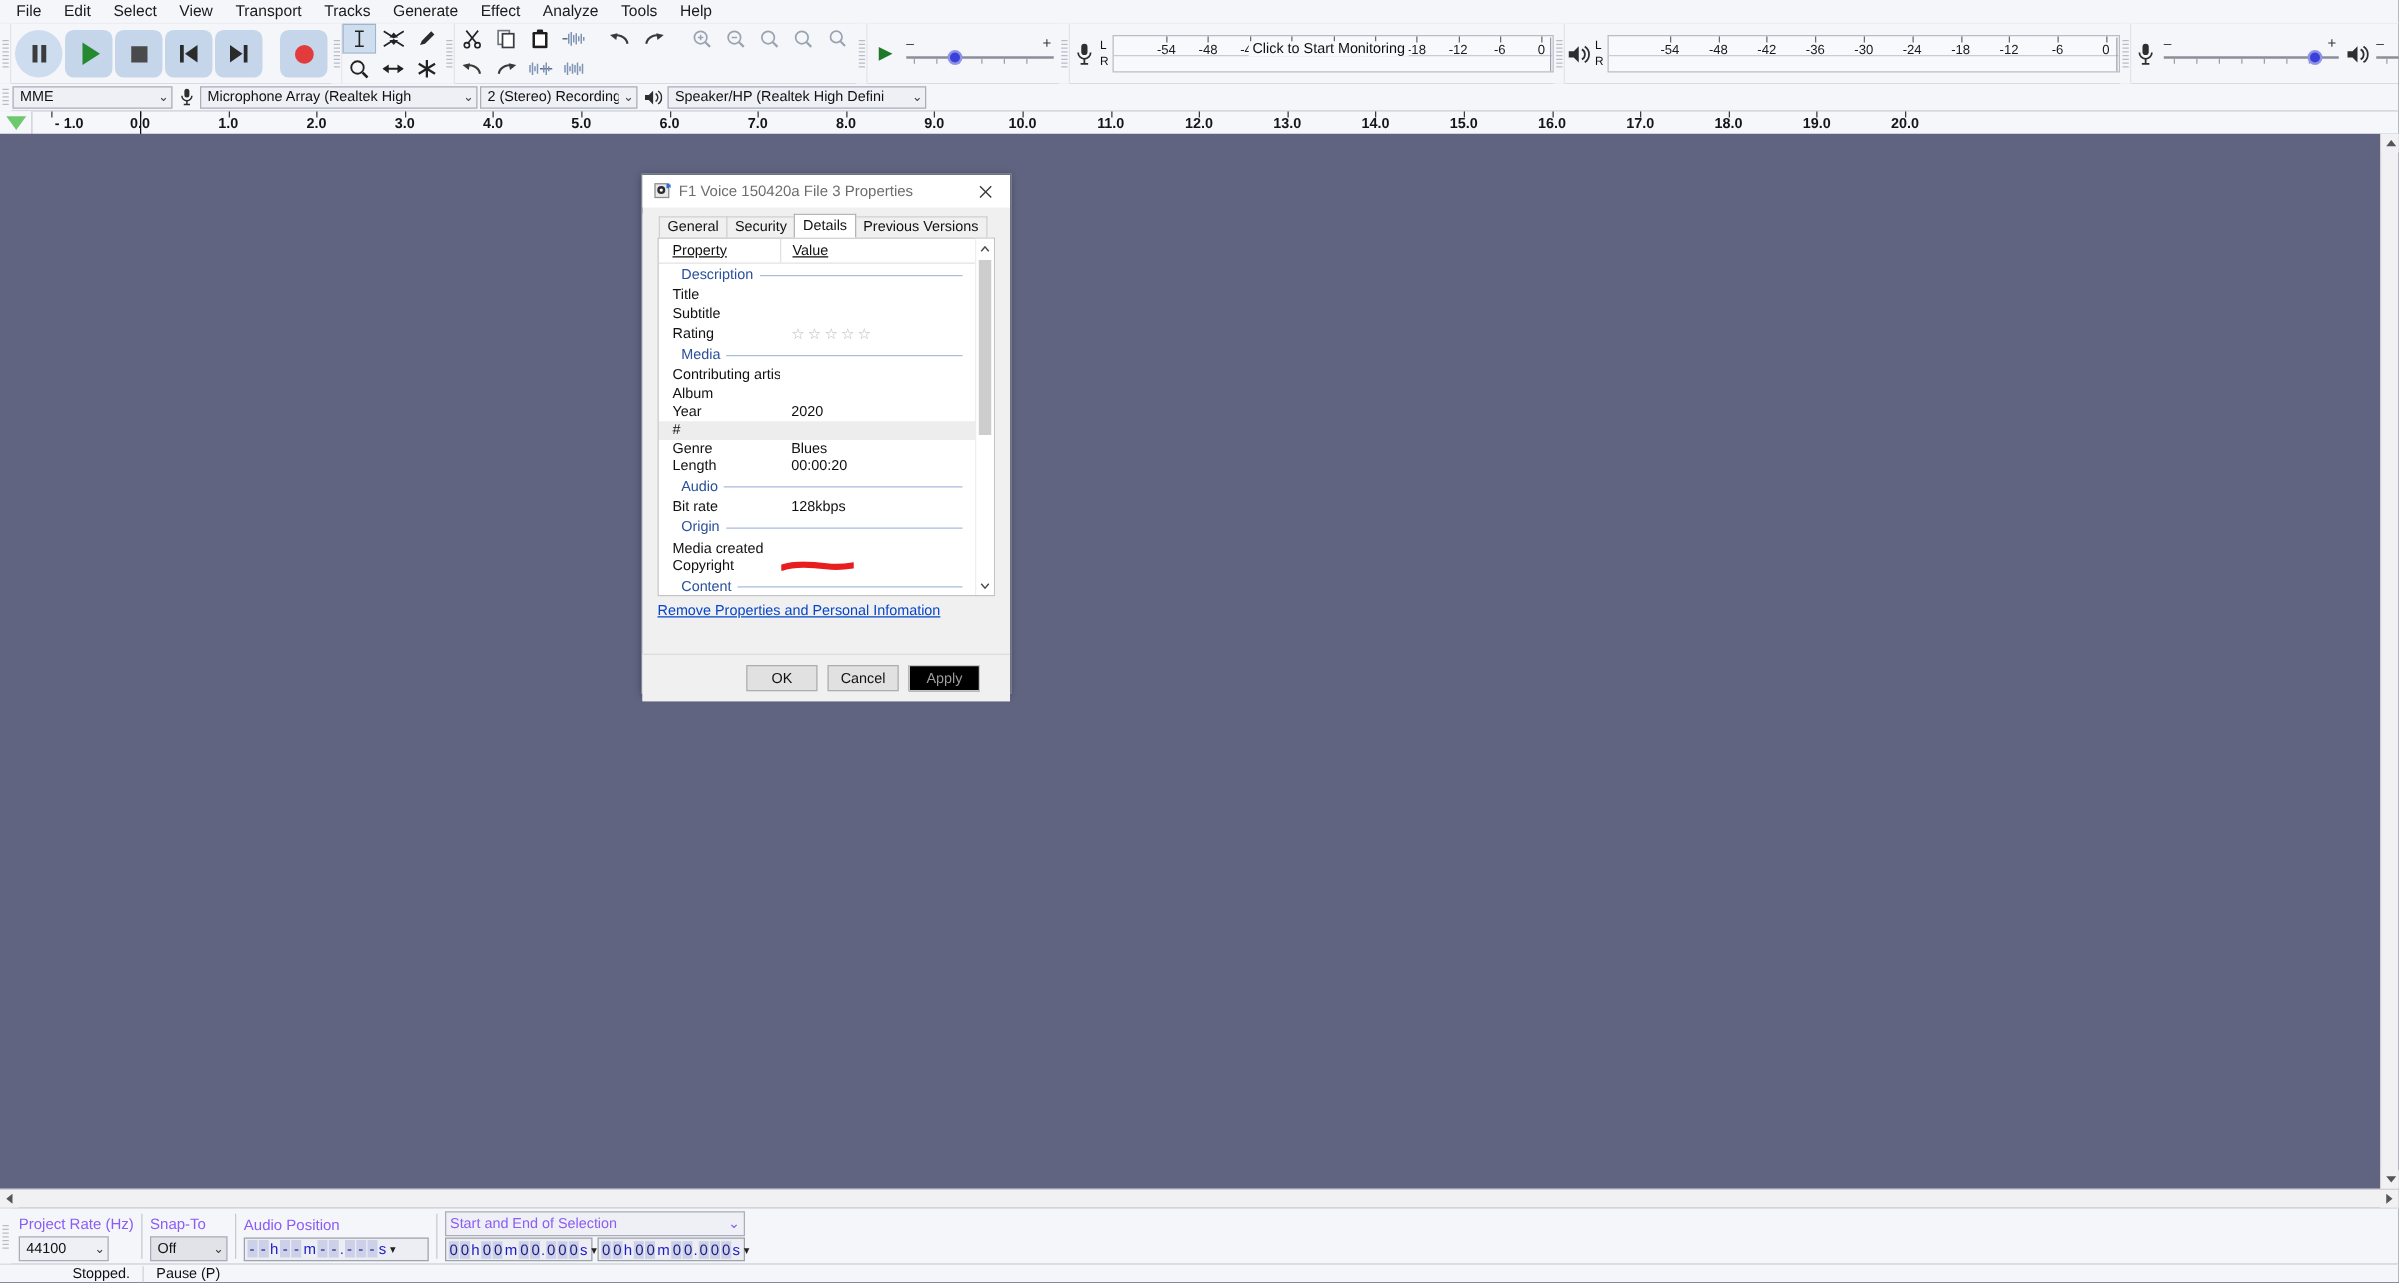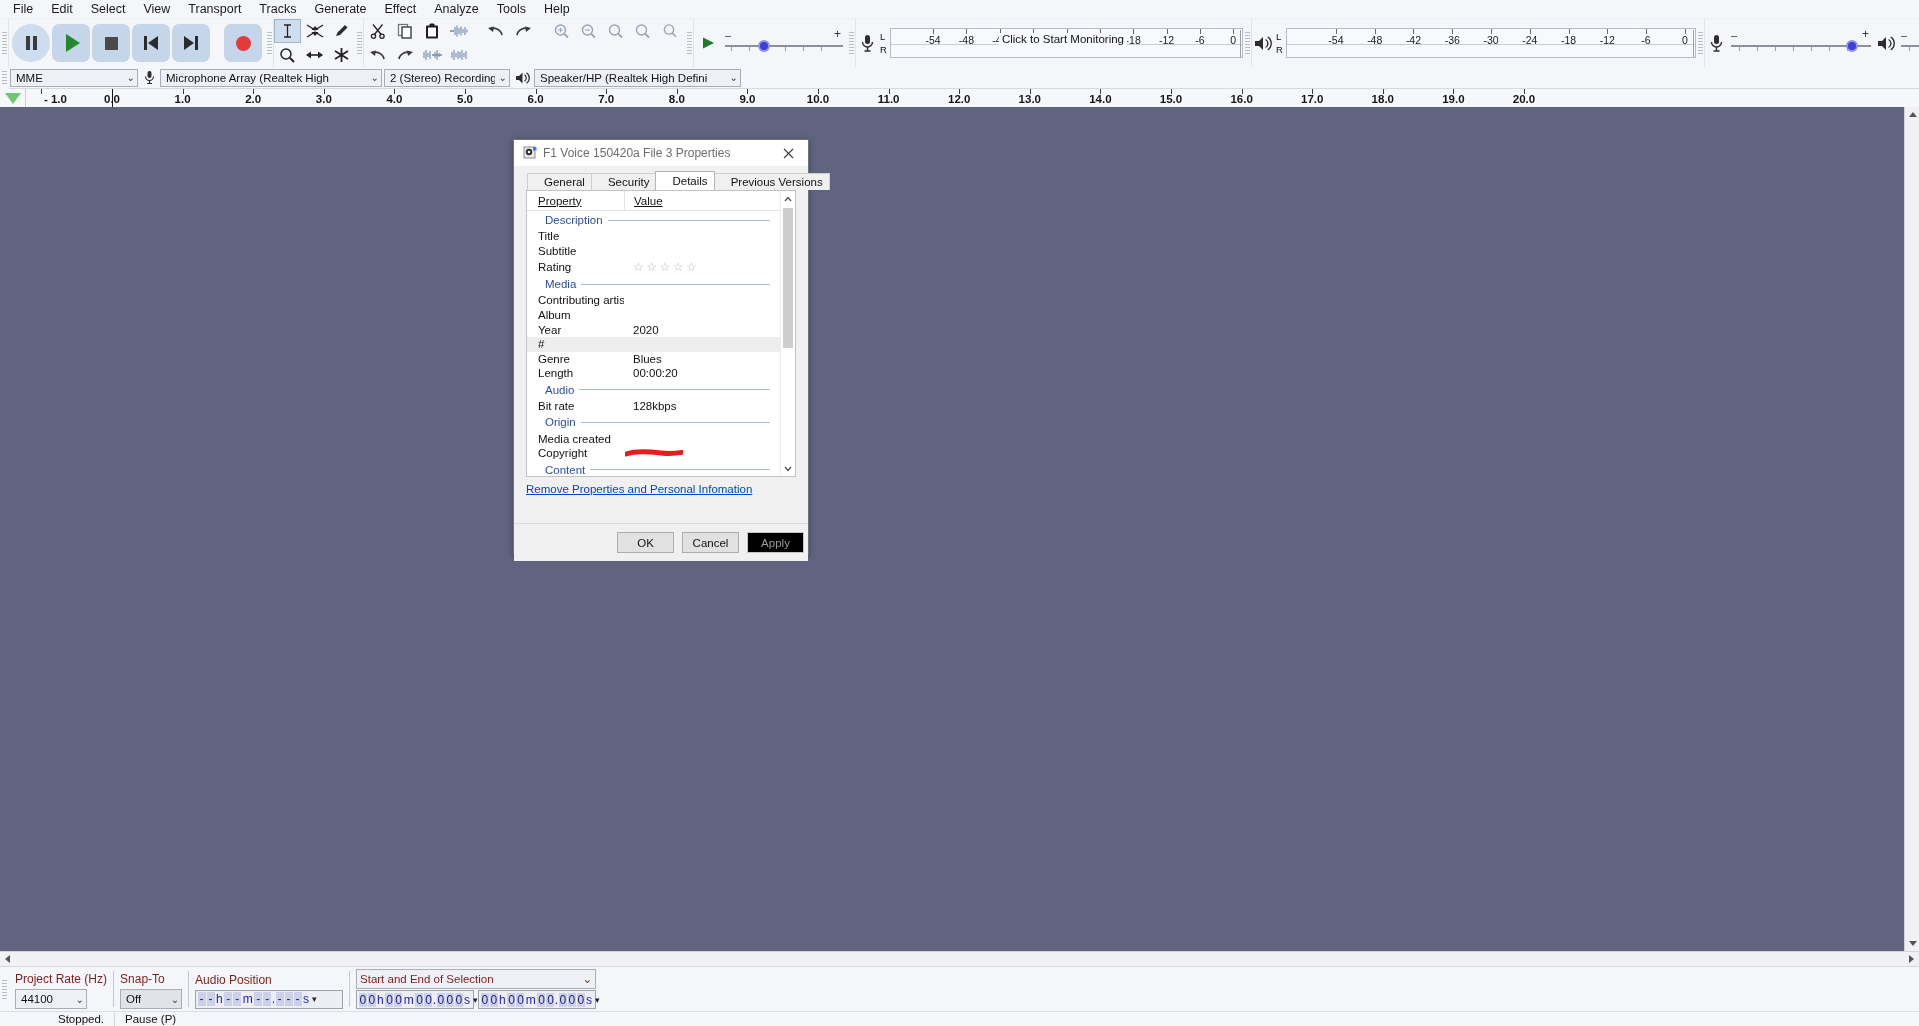--- a/index.html
+++ b/index.html
@@ -126,21 +126,21 @@
   }
   .sc-lf { width:0;height:0;border-top:4px solid transparent;border-bottom:4px solid transparent;border-right:5px solid #555; }
   .sc-rt { width:0;height:0;border-top:4px solid transparent;border-bottom:4px solid transparent;border-left:5px solid #555; }
 
   
   #selbar {
     position:absolute;left:0;right:0;bottom:15px;height:45px;background:#f5f6fa;
     border-top:1px solid #d7d9e0;display:flex;align-items:stretch;
   }
   .selgroup { display:flex;flex-direction:column;justify-content:center;padding:0 6px; }
-  .sel-lbl { font-size:12px;color:#7f1d1d;height:20px;line-height:20px;white-space:nowrap; }
+  .sel-lbl { font-size:12px;color:#8b5cf6;height:20px;line-height:20px;white-space:nowrap; }
   .sel-sep { width:1px;background:#c6c9d1;margin:4px 0; }
   .ntc {
     display:inline-flex;align-items:center;background:#eceef3;border:1px solid #9ea2ad;
     height:19px;font-size:12px;color:#1a1acd;padding:0 1px;font-family:"Liberation Sans",sans-serif;
   }
   .ntc .d { background:#ccd0e8;padding:0 1px;margin:0 .5px;color:#202080;min-width:8px;text-align:center; }
   .ntc .u { color:#1a1acd;padding:0 1px; }
   .ntc .sp { color:#1a1acd;padding:0 0px; }
   .ntc .dd { color:#222;font-size:9px;padding-left:2px; }
   #statusbar {
@@ -159,21 +159,21 @@
   #dlg-title {
     height:26px;background:#ffffff;display:flex;align-items:center;padding:0 0 0 9px;
   }
   #dlg-title .tico { width:14px;height:14px;position:relative;margin-right:6px;flex:0 0 14px; }
   #dlg-title .ttxt { font-size:12px;color:#6d6d6d;flex:1;white-space:nowrap;overflow:hidden; }
   #dlg-close { width:40px;height:26px;display:flex;align-items:center;justify-content:center;color:#3b3b3b;font-size:15px; }
   #dlg-body { background:#f0f0f0;padding:0; height:390px; position:relative; }
 
   #tabstrip { display:flex;align-items:flex-end;height:19px;padding-left:13px;position:relative;margin-top:5px; }
   .tab {
-    font-size:11.5px;color:#111;padding:2px 6px 2px 16px;height:17px;line-height:13px;
+    font-size:11.5px;color:#111;padding:2px 6px 2px 6px;height:17px;line-height:13px;
     background:#f0f0f0;border:1px solid #cfcfcf;border-bottom:none;margin-right:-1px;white-space:nowrap;
   }
   .tab.active { background:#ffffff;border-color:#b5b5b5;height:19px;line-height:15px;position:relative;z-index:3; }
 
   #scribble1 { position:absolute;left:84px;top:47px;width:52px;height:7px; }
   #scribble2 { position:absolute;left:111px;top:278px;width:58px;height:8px; }
 
   #prop-frame {
     margin:0 12px;border:1px solid #c3c3c3;background:#fff;height:287px;position:relative;display:flex;
   }
@@ -195,21 +195,21 @@
 
   #prop-sb { width:15px;background:#fff;border-left:1px solid #eee;position:relative;display:flex;flex-direction:column;justify-content:space-between; }
   #prop-sb .ar { height:15px;display:flex;align-items:center;justify-content:center;color:#4a4a4a;font-size:9px; }
   #prop-sb .thumb { position:absolute;left:2px;right:2px;top:17px;height:140px;background:#cdcdcd; }
 
   #rm-link {
     position:absolute;left:12px;top:312px;font-size:11.5px;color:#0645c7;text-decoration:underline;
   }
   #dlg-footer {
     position:absolute;left:0;right:0;bottom:0;height:38px;background:#f0f0f0;border-top:1px solid #dcdcdc;
-    display:flex;align-items:center;justify-content:flex-end;gap:8px;padding-right:4px;
+    display:flex;align-items:center;justify-content:flex-end;gap:8px;padding-right:24px;
   }
   .dbtn {
     width:57px;height:21px;background:#e1e1e1;border:1px solid #adadad;
     font-size:11.5px;color:#111;display:flex;align-items:center;justify-content:center;
   }
   .dbtn.dis { color:#9b9b9b;border-color:#c4c4c4;background:#000000; }
   svg { display:block; }
 </style>
 </head>
 <body>

